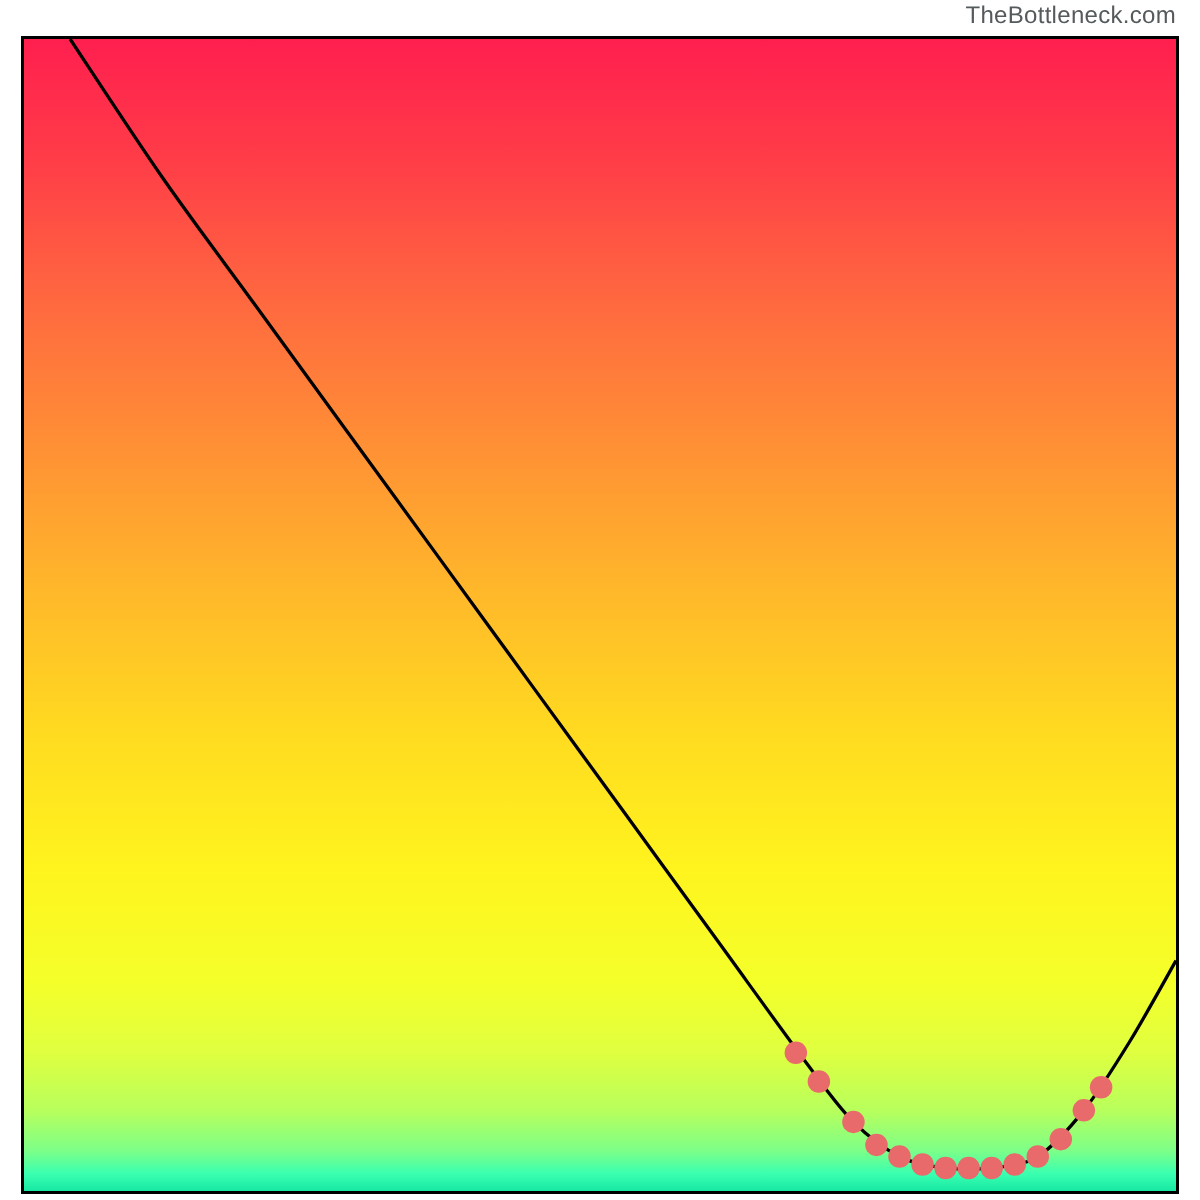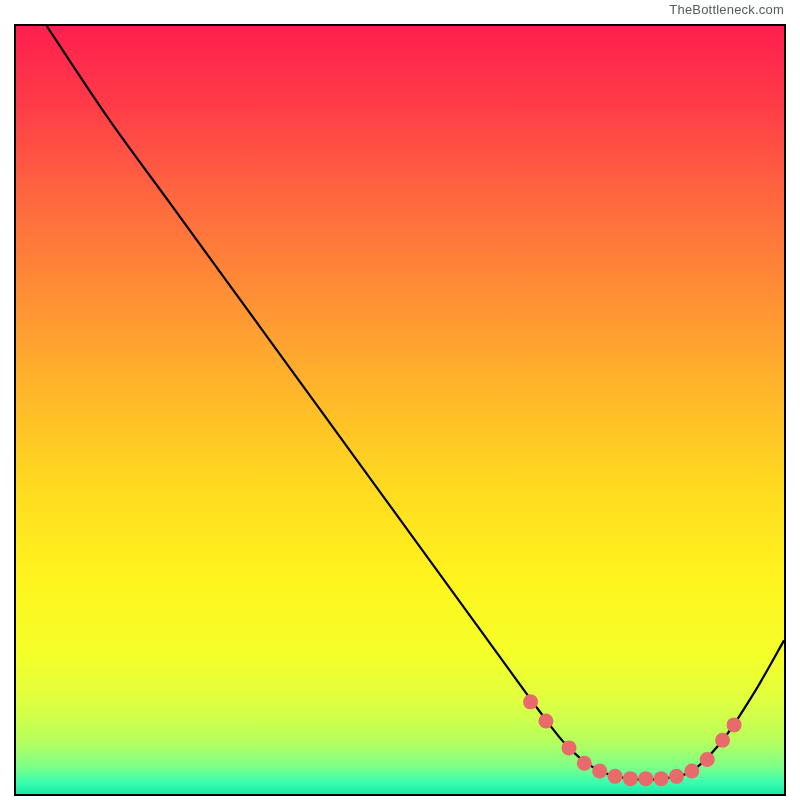--- a/index.html
+++ b/index.html
@@ -18,21 +18,21 @@
     width: 772px;
     height: 772px;
     border: 2px solid #000;
     box-sizing: border-box;
     overflow: hidden;
   }
   .watermark {
     position: absolute;
     top: 2px;
     right: 16px;
-    font-size: 13px;
+    font-size: 16px;
     color: #555a5d;
     letter-spacing: 0.2px;
     font-weight: 500;
   }
   svg {
     position: absolute;
     left: 0;
     top: 0;
     width: 100%;
     height: 100%;

